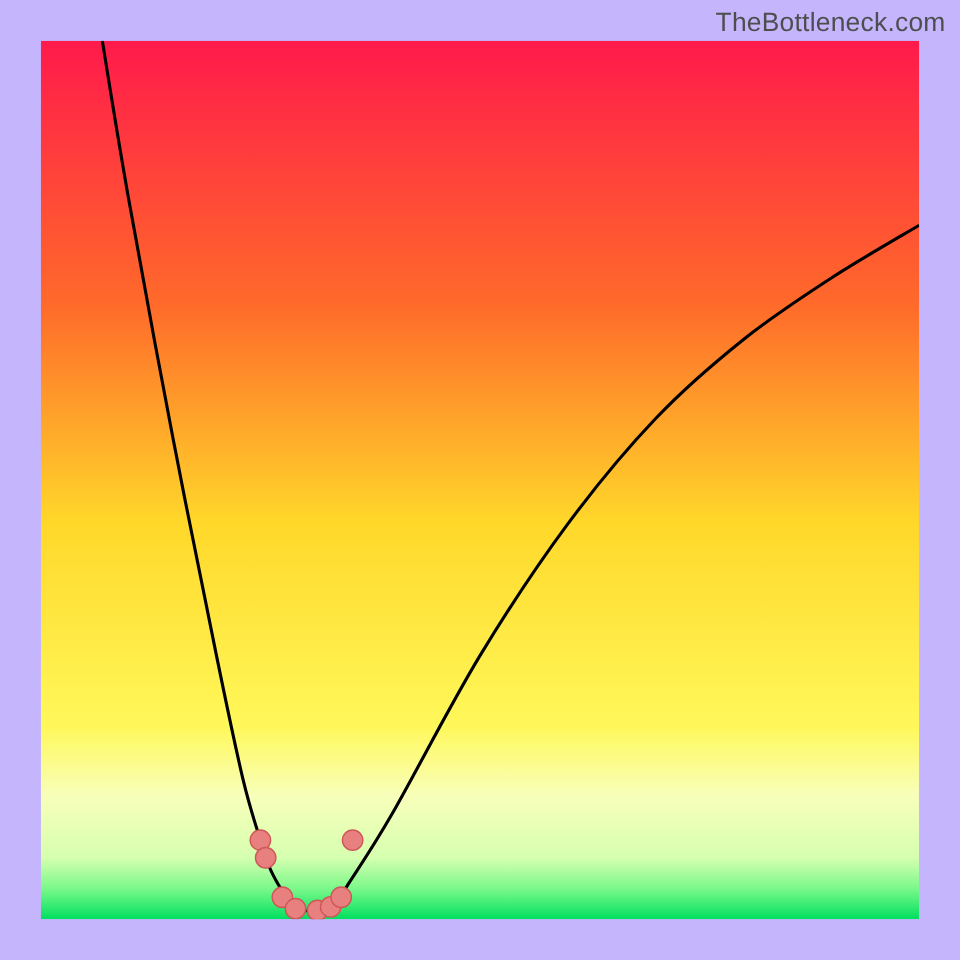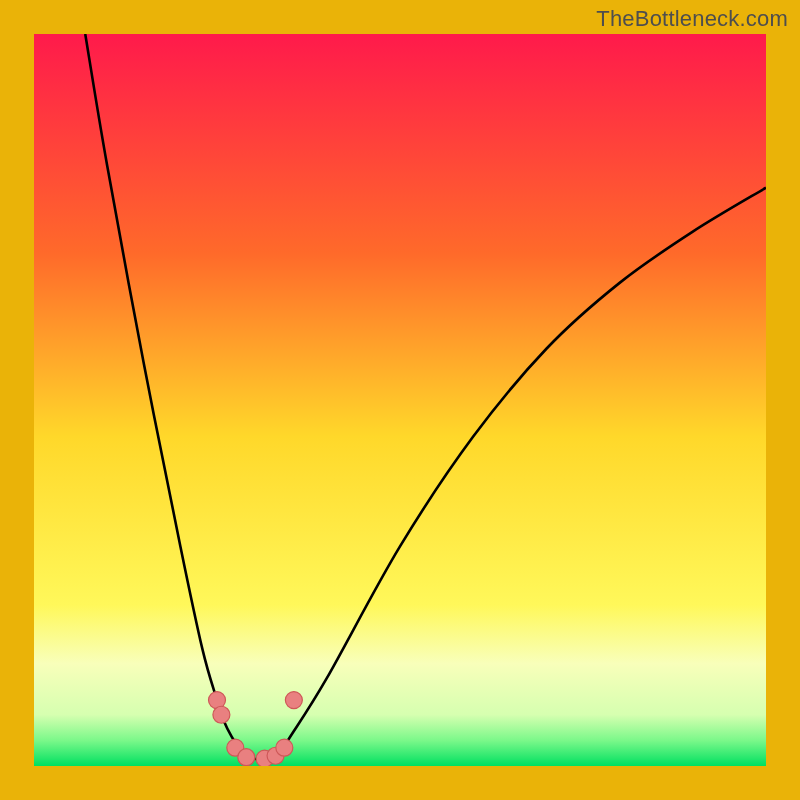--- a/index.html
+++ b/index.html
@@ -8,21 +8,21 @@
     width: 800px;
     height: 800px;
     background: #000;
     font-family: Arial, Helvetica, sans-serif;
     overflow: hidden;
   }
   .frame {
     position: relative;
     width: 800px;
     height: 800px;
-    background: #eab308;
+    background: #c4b5fd;
   }
   .watermark {
     position: absolute;
     top: 6px;
     right: 12px;
     color: #4e4e4e;
     font-size: 22px;
     font-weight: 400;
     letter-spacing: 0.2px;
     z-index: 5;

